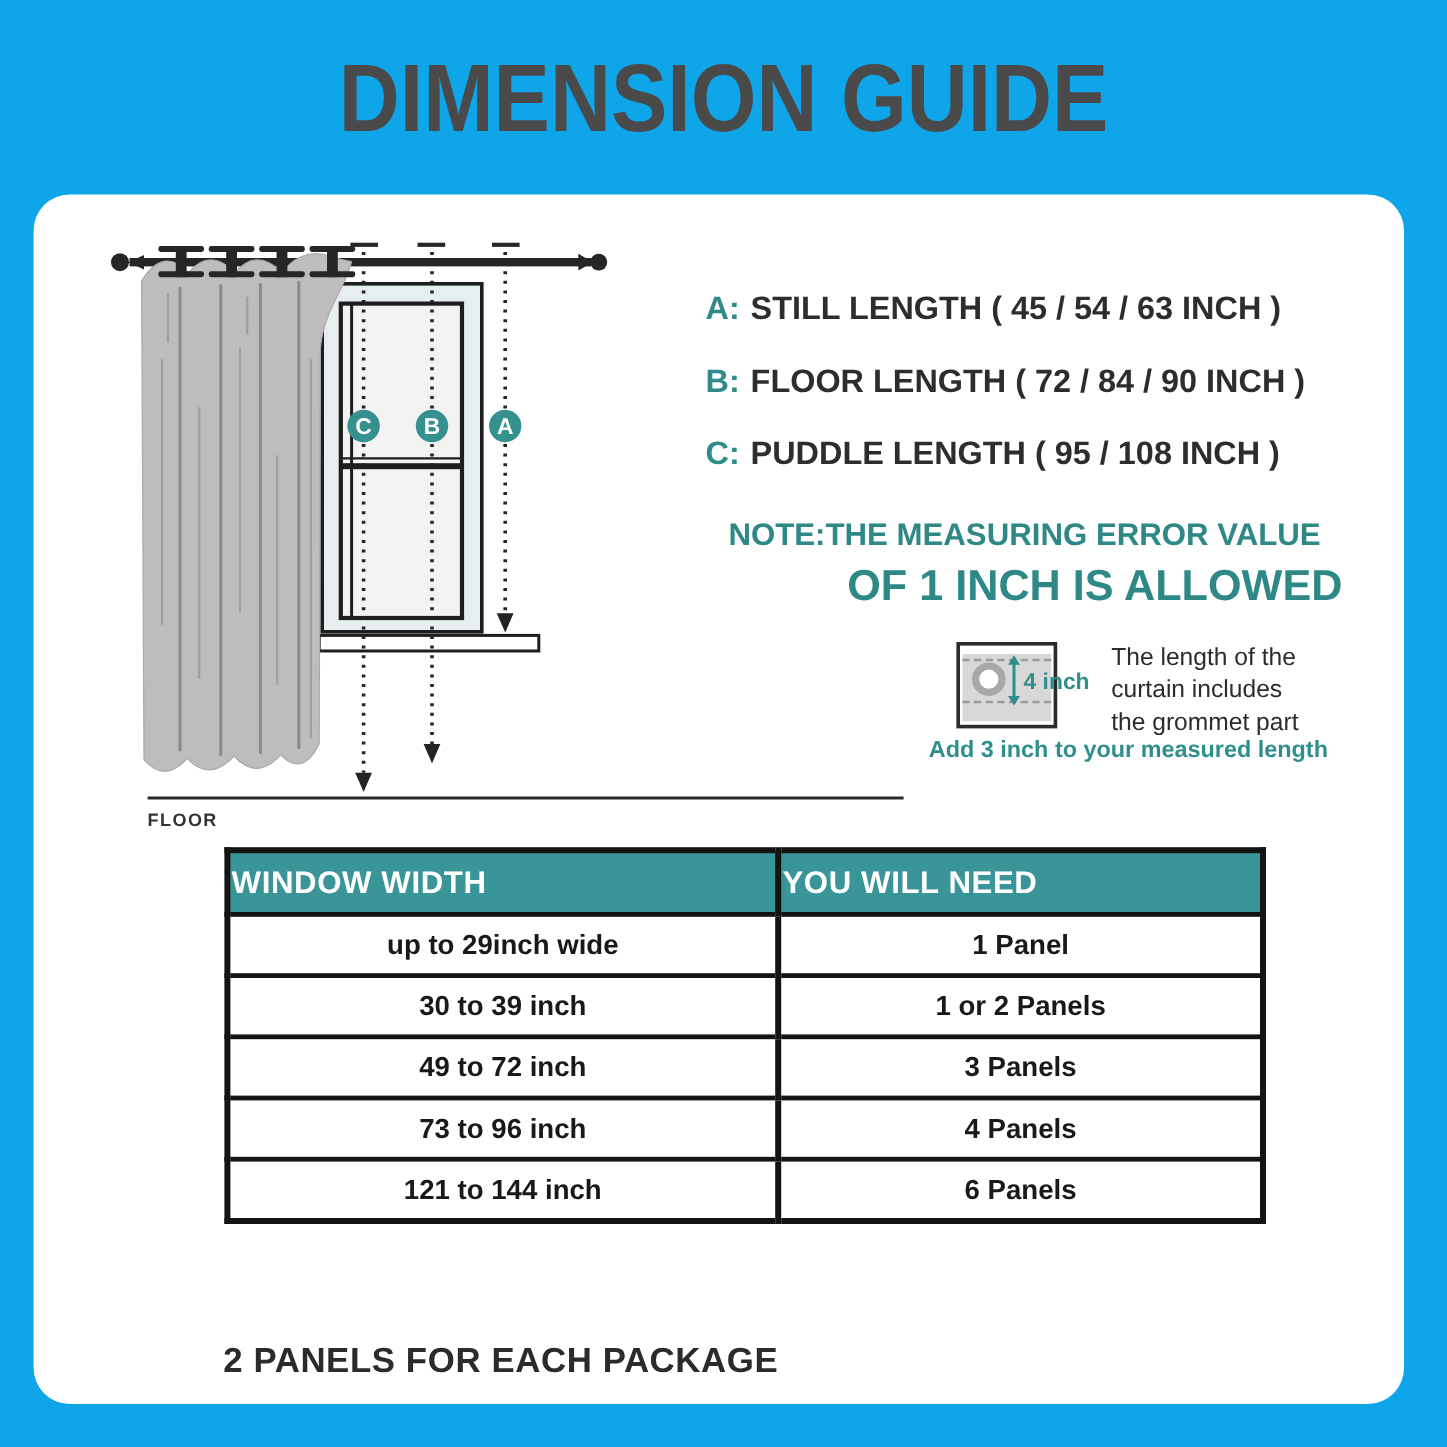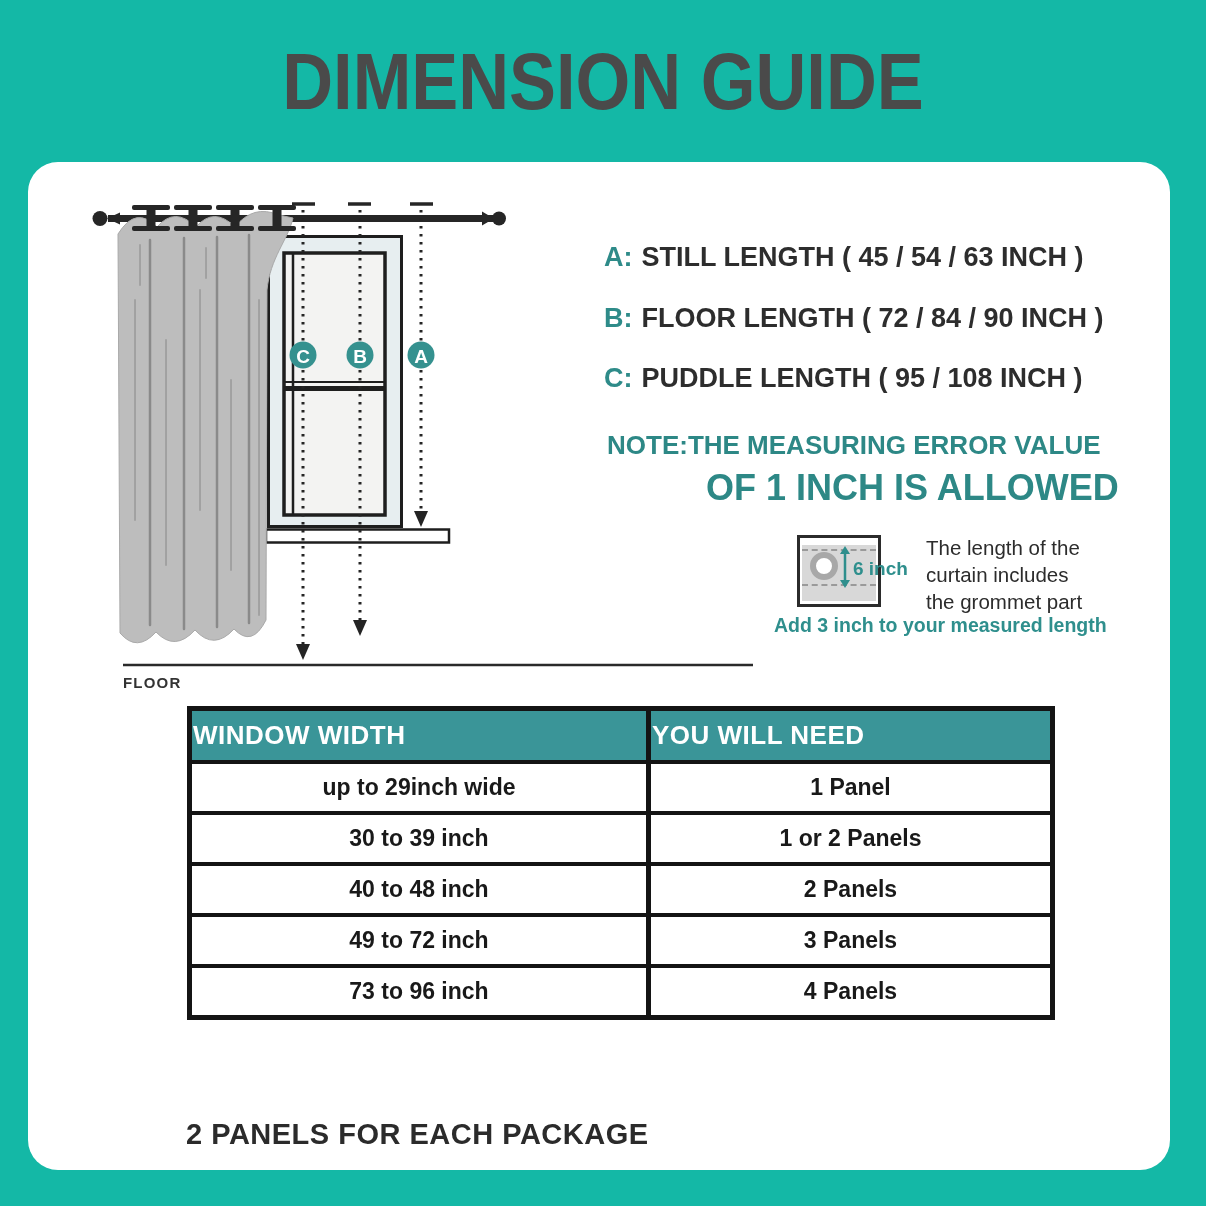--- a/index.html
+++ b/index.html
@@ -1,25 +1,25 @@
 <!DOCTYPE html>
 <html><head>
 <meta charset="utf-8">
 <style>
   html,body{margin:0;padding:0;background:#e9e7e7;}
-  .page{position:relative;width:1206px;height:1206px;background:#14b8a6;overflow:hidden;
+  .page{position:relative;width:1206px;height:1206px;background:#0ea5e9;overflow:hidden;
         font-family:"Liberation Sans", sans-serif;}
   .title{position:absolute;top:42px;left:0;width:100%;text-align:center;
          font-size:80px;line-height:1;font-weight:700;color:#4a4a4a;white-space:nowrap;
          transform:scaleX(0.88);transform-origin:50% 50%;}
   .panel{position:absolute;left:28px;top:162px;width:1142px;height:1008px;
          background:#ffffff;border-radius:30px;}
   .illu{position:absolute;left:57px;top:33px;}
 
-  .spec{position:absolute;left:576px;font-size:27px;font-weight:600;line-height:34px;
+  .spec{position:absolute;left:560px;font-size:27px;font-weight:600;line-height:34px;
         color:#2d2d2d;white-space:nowrap;}
   .spec .lt{color:#2e8b89;margin-right:9px;}
   .spec-a{top:78px;} .spec-b{top:139px;} .spec-c{top:199px;}
 
   .note1{position:absolute;left:579px;top:268px;font-size:26px;font-weight:600;
          color:#2d8886;white-space:nowrap;}
   .note1 .nlabel{}
   .note2{position:absolute;left:678px;top:305px;font-size:36px;font-weight:600;
          color:#2d8886;white-space:nowrap;}
 
@@ -178,21 +178,21 @@
     <div class="gbox">
       <div class="gfill"></div>
       <div class="gdash top"></div>
       <div class="gdash bot"></div>
       <div class="gring"></div>
       <svg class="garrow" width="14" height="44" viewBox="0 0 14 44">
         <line x1="7" y1="4" x2="7" y2="40" stroke="#2f8f8d" stroke-width="2.5"></line>
         <polygon points="2,9 12,9 7,1" fill="#2f8f8d"></polygon>
         <polygon points="2,35 12,35 7,43" fill="#2f8f8d"></polygon>
       </svg>
-      <span class="glabel">6 inch</span>
+      <span class="glabel">4 inch</span>
     </div>
     <div class="gdesc">
       <div>The length of the</div>
       <div>curtain includes</div>
       <div>the grommet part</div>
     </div>
     <div class="gtip">Add 3 inch to your measured length</div>
 
     <table class="ptable">
       <thead>
@@ -204,30 +204,30 @@
       <tbody>
         <tr>
           <td>up to 29inch wide</td>
           <td>1 Panel</td>
         </tr>
         <tr>
           <td>30 to 39 inch</td>
           <td>1 or 2 Panels</td>
         </tr>
         <tr>
-          <td>40 to 48 inch</td>
-          <td>2 Panels</td>
-        </tr>
-        <tr>
           <td>49 to 72 inch</td>
           <td>3 Panels</td>
         </tr>
         <tr>
           <td>73 to 96 inch</td>
           <td>4 Panels</td>
         </tr>
+        <tr>
+          <td>121 to 144 inch</td>
+          <td>6 Panels</td>
+        </tr>
       </tbody>
     </table>
 
     <div class="footer">2 PANELS FOR EACH PACKAGE</div>
 
   </div>
 </div>
 
 </body></html>

